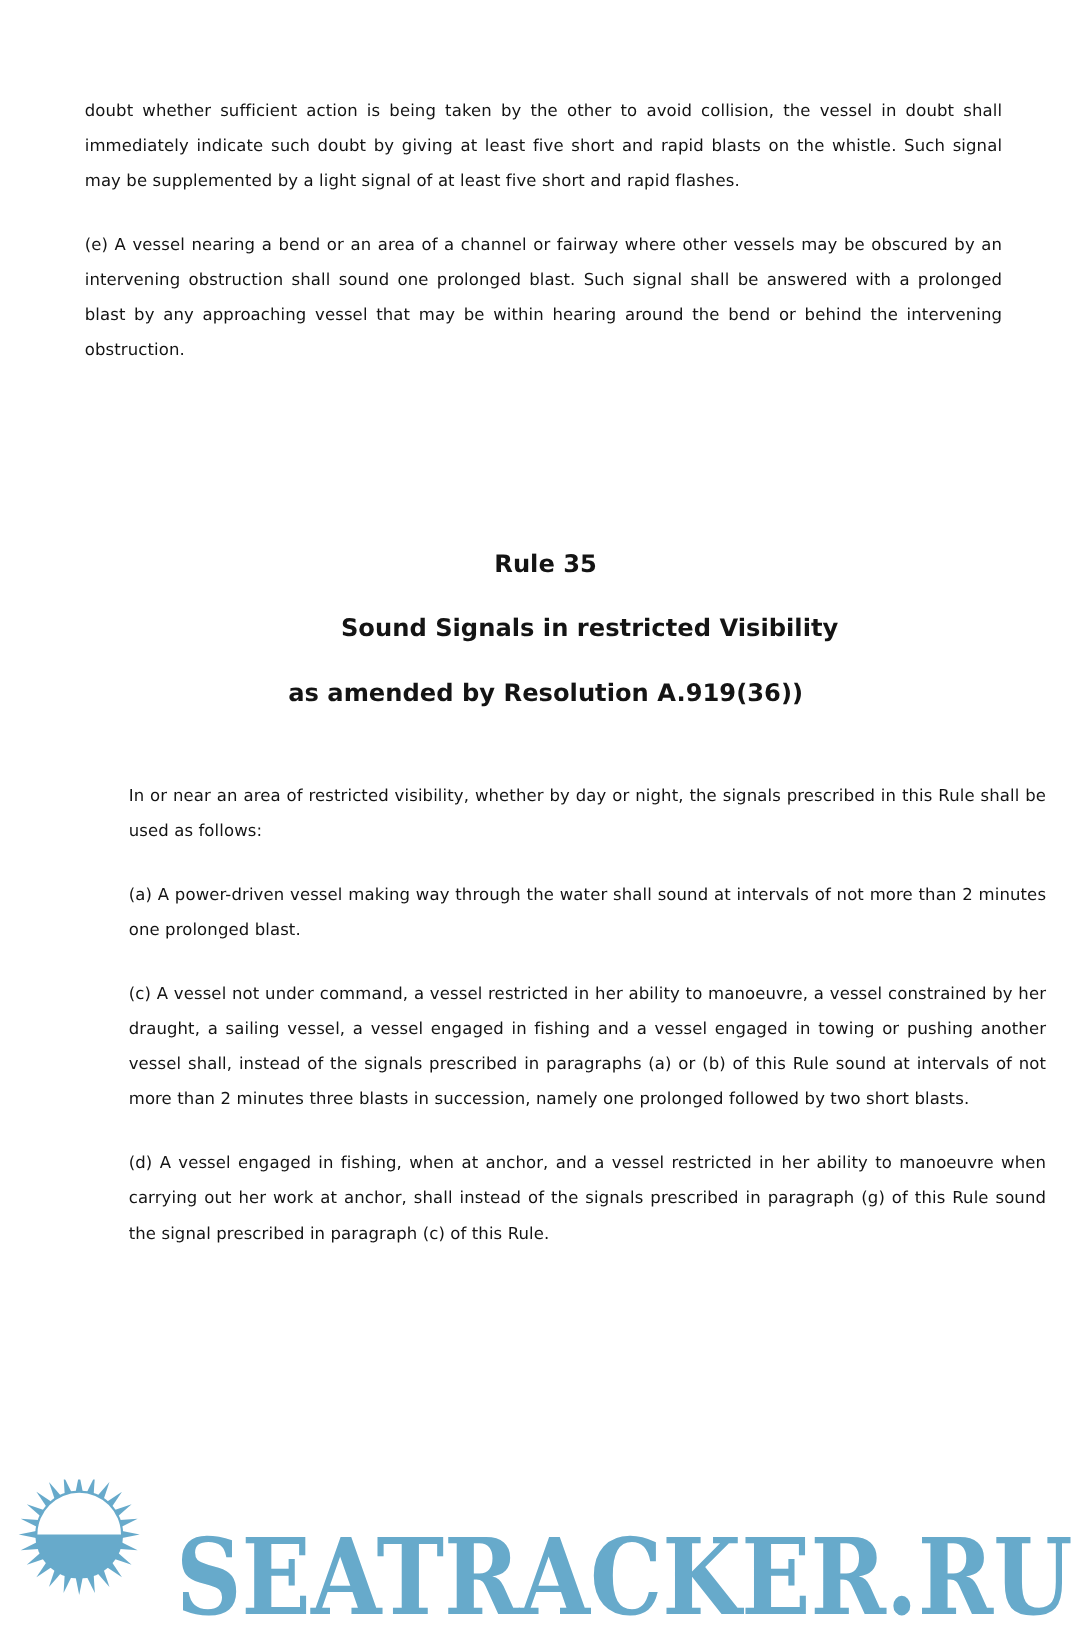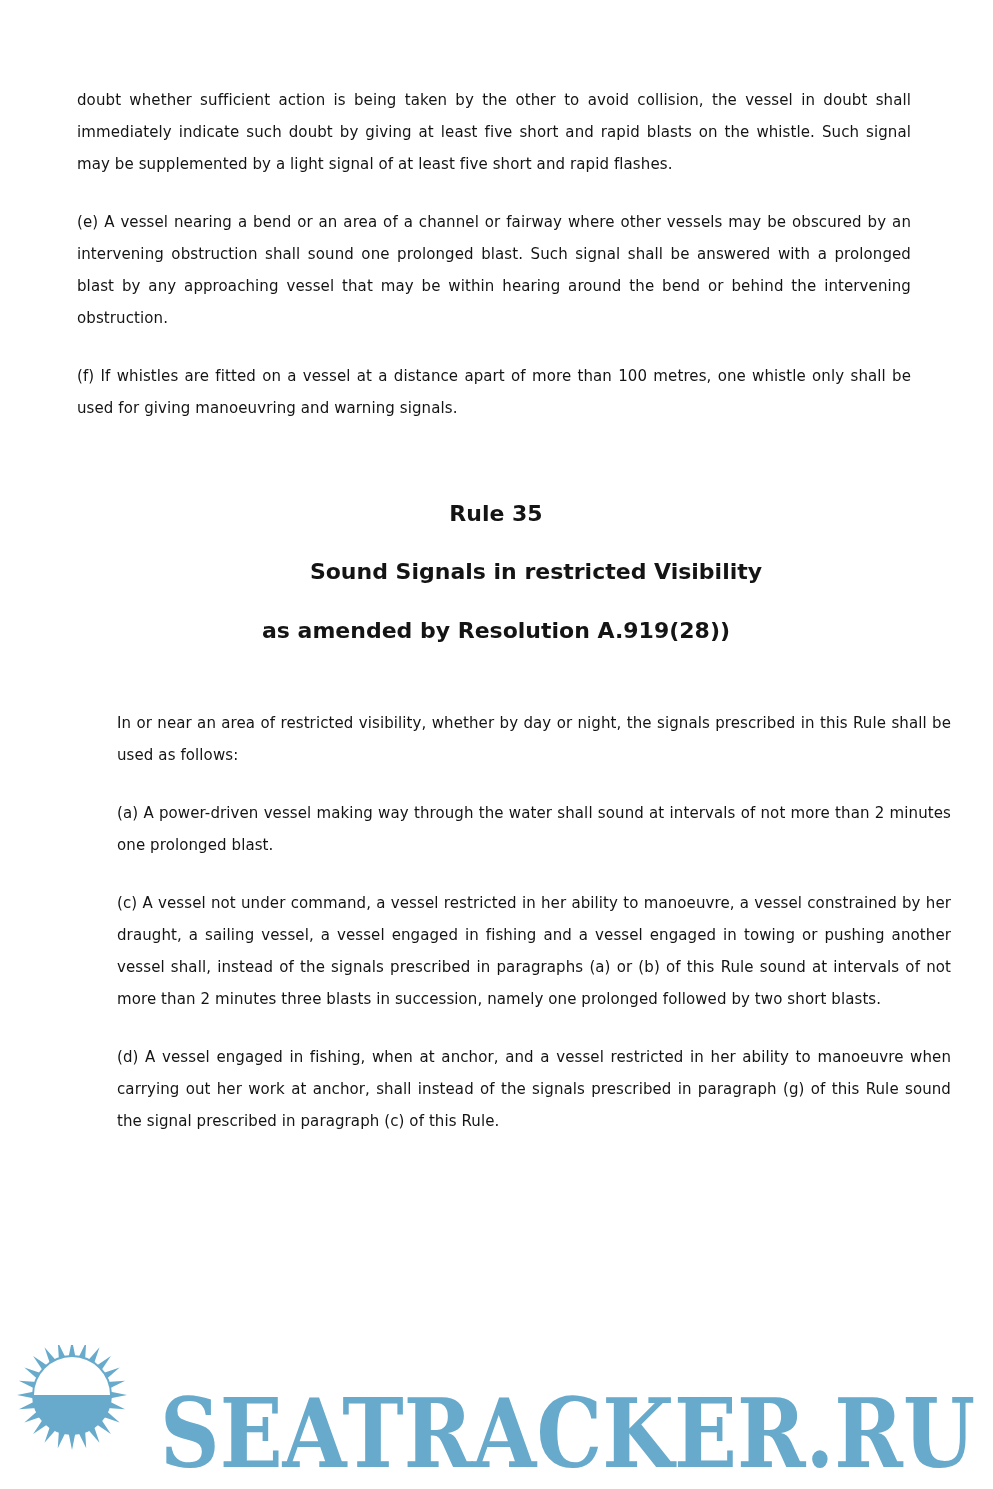--- a/index.html
+++ b/index.html
@@ -22,27 +22,26 @@
   .h-note { position: absolute; left: 0; width: 960px; top: 615px; }
   .block { position: absolute; left: 77px; width: 834px; }
   .logo { position: absolute; left: 0; top: 1345px; width: 843px; height: 144px; }
 </style>
 </head>
 <body>
 
 <div class="page">
   <p class="para">doubt whether sufficient action is being taken by the other to avoid collision, the vessel in doubt shall immediately indicate such doubt by giving at least five short and rapid blasts on the whistle. Such signal may be supplemented by a light signal of at least five short and rapid flashes.</p>
   <p class="para">(e) A vessel nearing a bend or an area of a channel or fairway where other vessels may be obscured by an intervening obstruction shall sound one prolonged blast. Such signal shall be answered with a prolonged blast by any approaching vessel that may be within hearing around the bend or behind the intervening obstruction.</p>
-  <p class="para">(f) If whistles are fitted on a vessel at a distance apart of more than 100 metres, one whistle only shall be used for giving manoeuvring and warning signals.</p>
 </div>
 
 <h2 class="heading h-rule">Rule 35</h2>
 <h3 class="heading h-title">Sound Signals in restricted Visibility</h3>
 <div class="heading h-note">
-  <div>as amended by Resolution A.919(28))</div>
+  <div>as amended by Resolution A.919(36))</div>
 </div>
 
 <div class="block" style="top:707px;margin-left:40px;">
   <p class="para">In or near an area of restricted visibility, whether by day or night, the signals prescribed in this Rule shall be used as follows:</p>
   <p class="para">(a) A power-driven vessel making way through the water shall sound at intervals of not more than 2 minutes one prolonged blast.</p>
   <p class="para">(c) A vessel not under command, a vessel restricted in her ability to manoeuvre, a vessel constrained by her draught, a sailing vessel, a vessel engaged in fishing and a vessel engaged in towing or pushing another vessel shall, instead of the signals prescribed in paragraphs (a) or (b) of this Rule sound at intervals of not more than 2 minutes three blasts in succession, namely one prolonged followed by two short blasts.</p>
   <p class="para">(d) A vessel engaged in fishing, when at anchor, and a vessel restricted in her ability to manoeuvre when carrying out her work at anchor, shall instead of the signals prescribed in paragraph (g) of this Rule sound the signal prescribed in paragraph (c) of this Rule.</p>
 </div>
 
 <div class="logo">

